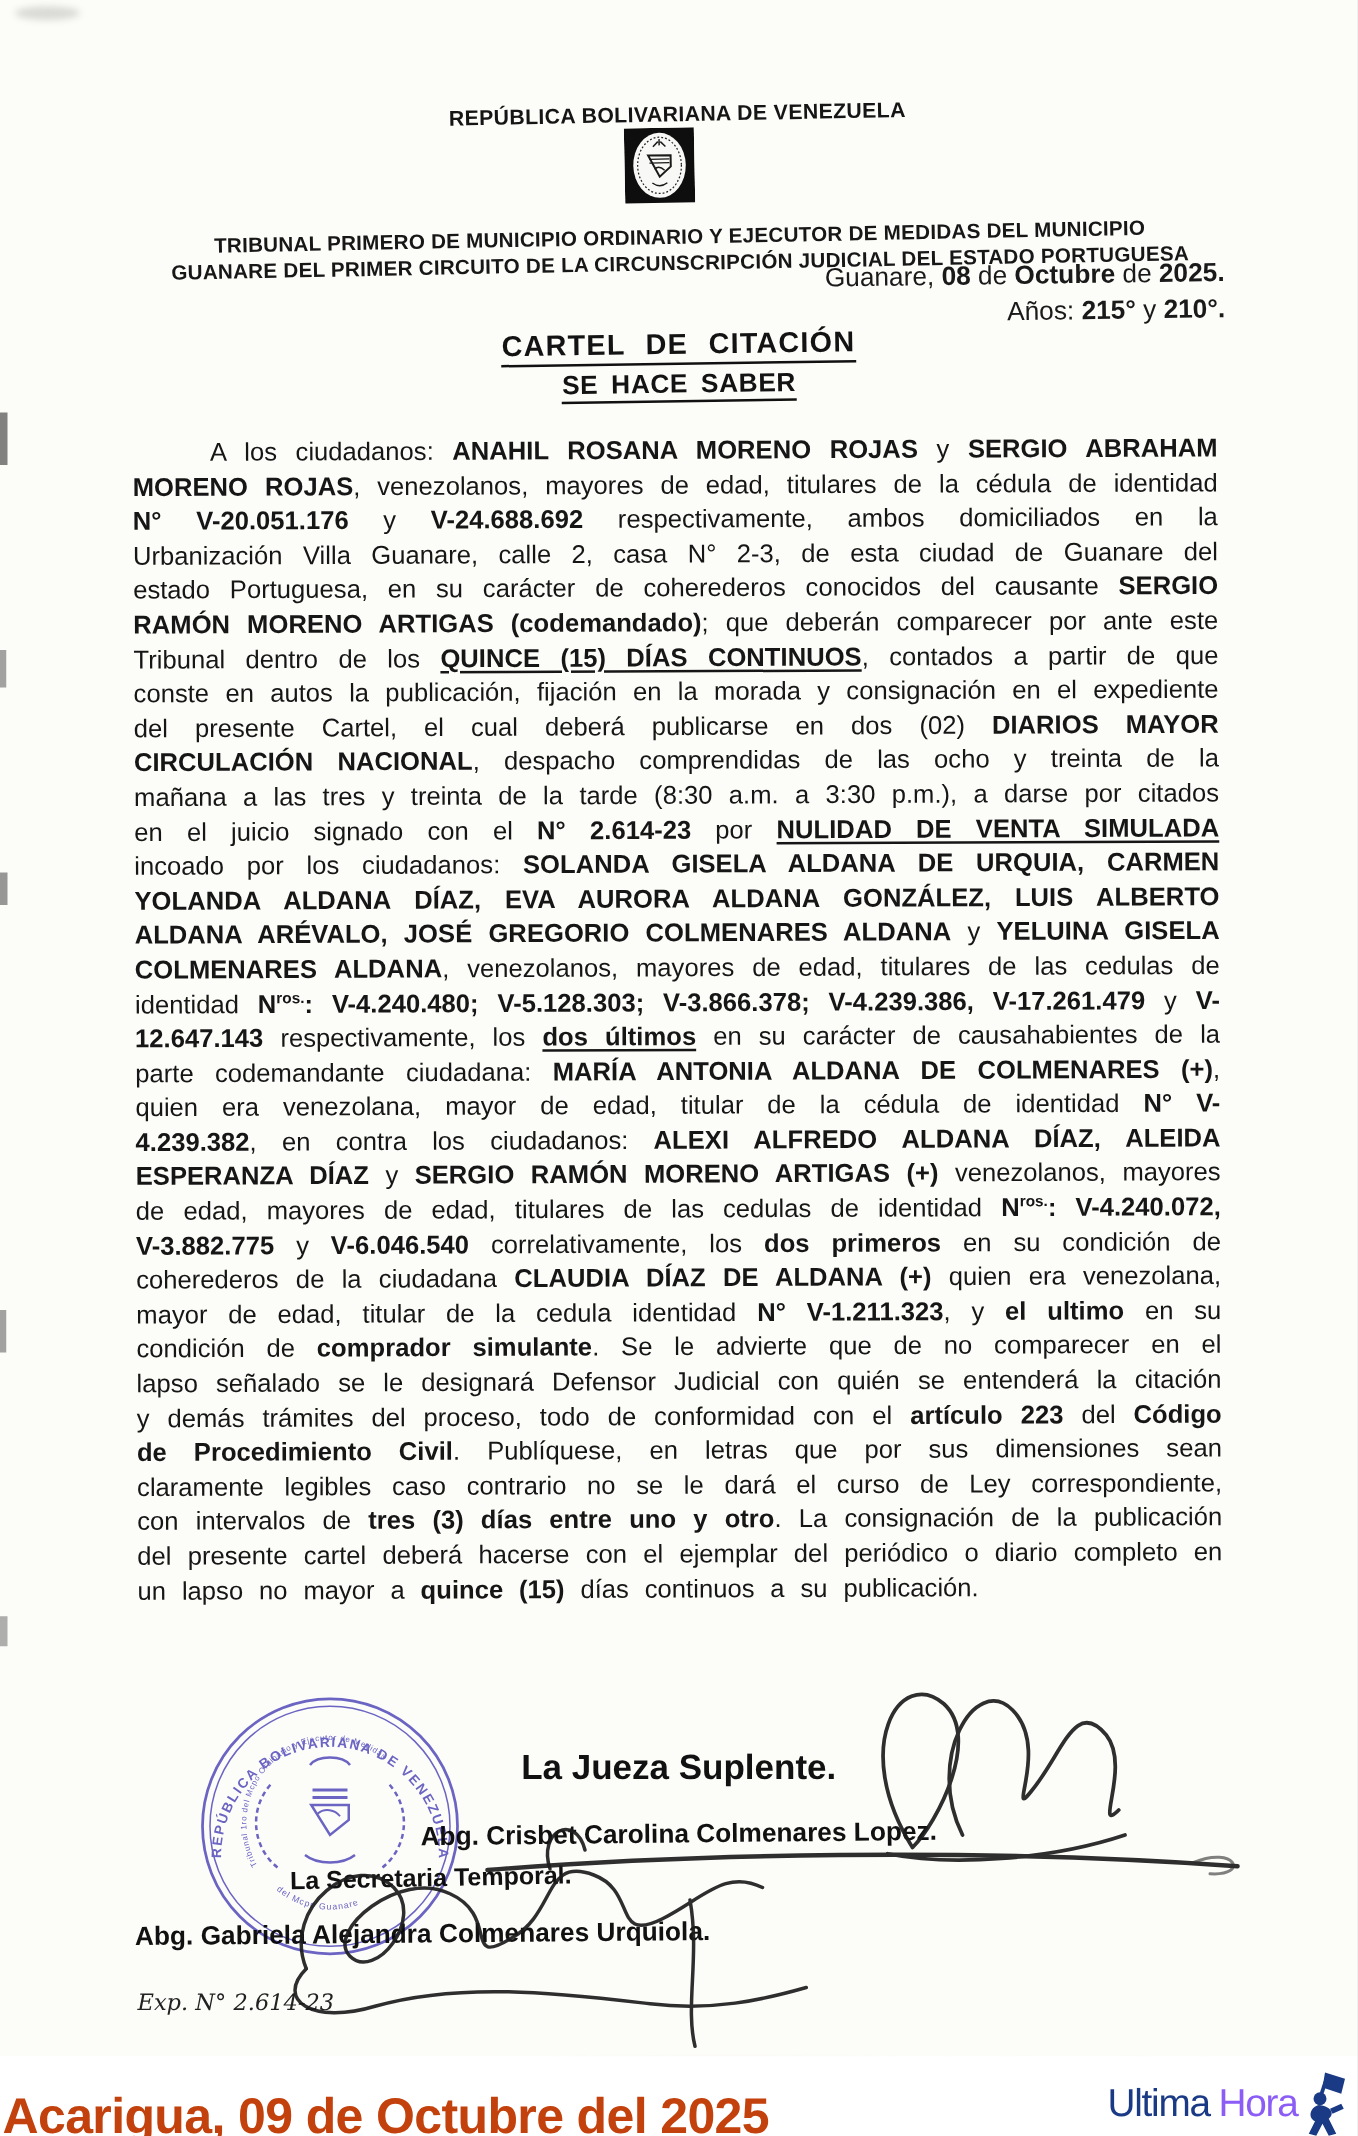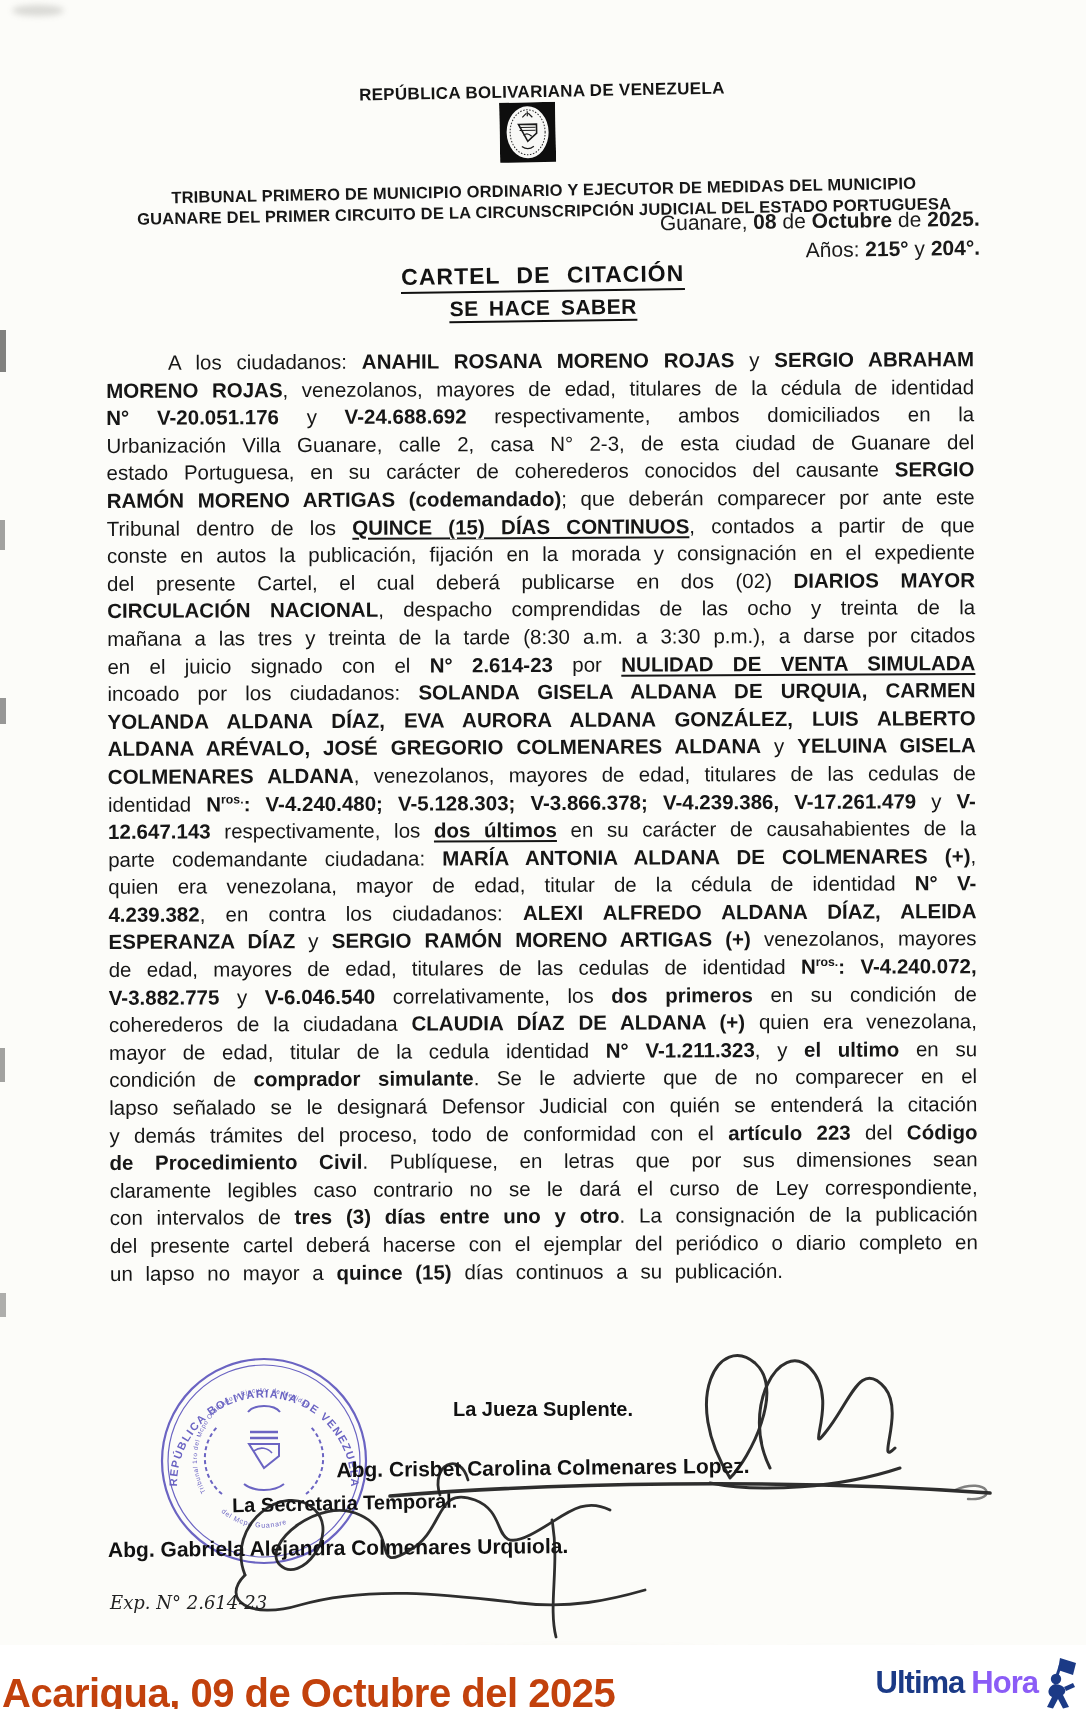--- a/index.html
+++ b/index.html
@@ -40,37 +40,37 @@
     position:absolute; top:347px; left:108px; width:868px;
     font-size:20.5px; line-height:27.6px; text-align:justify; word-spacing:7px;
     text-indent:62px; color:#161616; transform:rotate(-.25deg);
   }
   .bodytext .b { font-weight:bold; }
   .bodytext .u { text-decoration:underline; text-decoration-thickness:2px; text-underline-offset:3px; }
   .bodytext sup { font-size:.6em; vertical-align:super; line-height:0; }
   .rich .b { font-weight:bold; }
   
   .judge-title { position:absolute; top:1398px; left:0; width:100%; text-align:center;
-    font-weight:bold; font-size:20px; z-index:1; }
+    font-weight:bold; font-size:28px; z-index:1; }
   .judge-name { position:absolute; top:1456px; left:0; width:100%; text-align:center;
     font-weight:bold; font-size:21px; z-index:1; transform:rotate(-.6deg); }
   .sec-title { position:absolute; top:1492px; left:232px;
     font-weight:bold; font-size:20px; z-index:1; transform:rotate(-1.2deg); }
   .sec-name { position:absolute; top:1536px; left:108px;
     font-weight:bold; font-size:21px; z-index:1; transform:rotate(-.5deg); }
   .exp { position:absolute; top:1592px; left:110px;
     font-family:"DejaVu Serif", serif; font-style:italic; font-size:18px; color:#222; }
   .sig { position:absolute; z-index:3; }
   .stamp { position:absolute; left:152px; top:1354px; z-index:2; opacity:.88; mix-blend-mode:multiply; }
   
   .footerbar { position:absolute; left:0; top:1645px; width:1086px; height:64px; background:#ffffff; }
   .footer-date { position:absolute; left:2px; top:26px; font-weight:bold; font-size:40px;
     letter-spacing:-.5px; color:#c2410c; }
   .logo { position:absolute; right:4px; top:12px; display:flex; align-items:center; }
-  .logo .w { font-weight:bold; font-size:31px; letter-spacing:-1px; }
+  .logo .w { font-weight:normal; font-size:31px; letter-spacing:-1px; }
   .logo .w1 { margin-right:7px; }
   .logo svg { margin-left:2px; }
   
   .art { position:absolute; background:#1c1c1c; }
   .smudge { position:absolute; border-radius:50%; filter:blur(3px); }
 </style>
 </head>
 <body>
 
 <div class="page">
@@ -99,21 +99,21 @@
       </svg>
     </div>
     <div class="tribunal">
       <div>TRIBUNAL PRIMERO DE MUNICIPIO ORDINARIO Y EJECUTOR DE MEDIDAS DEL MUNICIPIO</div>
       <div>GUANARE DEL PRIMER CIRCUITO DE LA CIRCUNSCRIPCIÓN JUDICIAL DEL ESTADO PORTUGUESA</div>
     </div>
   </div>
 
   <div class="dateblock rich">
     <div><span>Guanare, </span><span class="b">08</span><span> de </span><span class="b">Octubre</span><span> de </span><span class="b">2025.</span></div>
-    <div><span>Años: </span><span class="b">215°</span><span> y </span><span class="b">204°.</span></div>
+    <div><span>Años: </span><span class="b">215°</span><span> y </span><span class="b">210°.</span></div>
   </div>
 
   <div class="titleblock">
     <span class="doc-title">CARTEL DE CITACIÓN</span>
     <span class="doc-subtitle"><span>SE HACE SABER</span></span>
   </div>
 
   <p class="bodytext"><span>A los ciudadanos: </span><span class="b">ANAHIL ROSANA MORENO ROJAS</span><span> y </span><span class="b">SERGIO ABRAHAM MORENO ROJAS</span><span>, venezolanos, mayores de edad, titulares de la cédula de identidad </span><span class="b">N° V-20.051.176</span><span> y </span><span class="b">V-24.688.692</span><span> respectivamente, ambos domiciliados en la Urbanización Villa Guanare, calle 2, casa N° 2-3, de esta ciudad de Guanare del estado Portuguesa, en su carácter de coherederos conocidos del causante </span><span class="b">SERGIO RAMÓN MORENO ARTIGAS (codemandado)</span><span>; que deberán comparecer por ante este Tribunal dentro de los </span><span class="b u">QUINCE (15) DÍAS CONTINUOS</span><span>, contados a partir de que conste en autos la publicación, fijación en la morada y consignación en el expediente del presente Cartel, el cual deberá publicarse en dos (02) </span><span class="b">DIARIOS MAYOR CIRCULACIÓN NACIONAL</span><span>, despacho comprendidas de las ocho y treinta de la mañana a las tres y treinta de la tarde (8:30 a.m. a 3:30 p.m.), a darse por citados en el juicio signado con el </span><span class="b">N° 2.614-23</span><span> por </span><span class="b u">NULIDAD DE VENTA SIMULADA</span><span> incoado por los ciudadanos: </span><span class="b">SOLANDA GISELA ALDANA DE URQUIA, CARMEN YOLANDA ALDANA DÍAZ, EVA AURORA ALDANA GONZÁLEZ, LUIS ALBERTO ALDANA ARÉVALO, JOSÉ GREGORIO COLMENARES ALDANA</span><span> y </span><span class="b">YELUINA GISELA COLMENARES ALDANA</span><span>, venezolanos, mayores de edad, titulares de las cedulas de identidad </span><span class="b">N</span><sup class="b">ros.</sup><span class="b">: V-4.240.480; V-5.128.303; V-3.866.378; V-4.239.386, V-17.261.479</span><span> y </span><span class="b">V-12.647.143</span><span> respectivamente, los </span><span class="b u">dos últimos</span><span> en su carácter de causahabientes de la parte codemandante ciudadana: </span><span class="b">MARÍA ANTONIA ALDANA DE COLMENARES (+)</span><span>, quien era venezolana, mayor de edad, titular de la cédula de identidad </span><span class="b">N° V-4.239.382</span><span>, en contra los ciudadanos: </span><span class="b">ALEXI ALFREDO ALDANA DÍAZ, ALEIDA ESPERANZA DÍAZ</span><span> y </span><span class="b">SERGIO RAMÓN MORENO ARTIGAS (+)</span><span> venezolanos, mayores de edad, mayores de edad, titulares de las cedulas de identidad </span><span class="b">N</span><sup class="b">ros.</sup><span class="b">: V-4.240.072, V-3.882.775</span><span> y </span><span class="b">V-6.046.540</span><span> correlativamente, los </span><span class="b">dos primeros</span><span> en su condición de coherederos de la ciudadana </span><span class="b">CLAUDIA DÍAZ DE ALDANA (+)</span><span> quien era venezolana, mayor de edad, titular de la cedula identidad </span><span class="b">N° V-1.211.323</span><span>, y </span><span class="b">el ultimo</span><span> en su condición de </span><span class="b">comprador simulante</span><span>. Se le advierte que de no comparecer en el lapso señalado se le designará Defensor Judicial con quién se entenderá la citación y demás trámites del proceso, todo de conformidad con el </span><span class="b">artículo 223</span><span> del </span><span class="b">Código de Procedimiento Civil</span><span>. Publíquese, en letras que por sus dimensiones sean claramente legibles caso contrario no se le dará el curso de Ley correspondiente, con intervalos de </span><span class="b">tres (3) días entre uno y otro</span><span>. La consignación de la publicación del presente cartel deberá hacerse con el ejemplar del periódico o diario completo en un lapso no mayor a </span><span class="b">quince (15)</span><span> días continuos a su publicación.</span></p>
 
   <div class="judge-title">La Jueza Suplente.</div>

